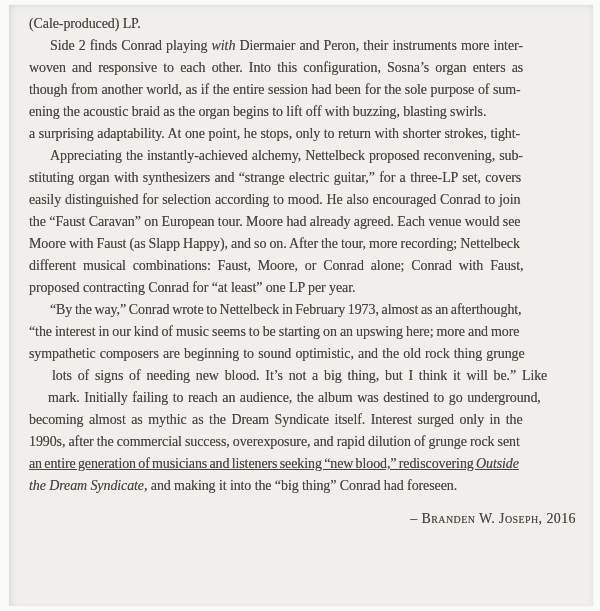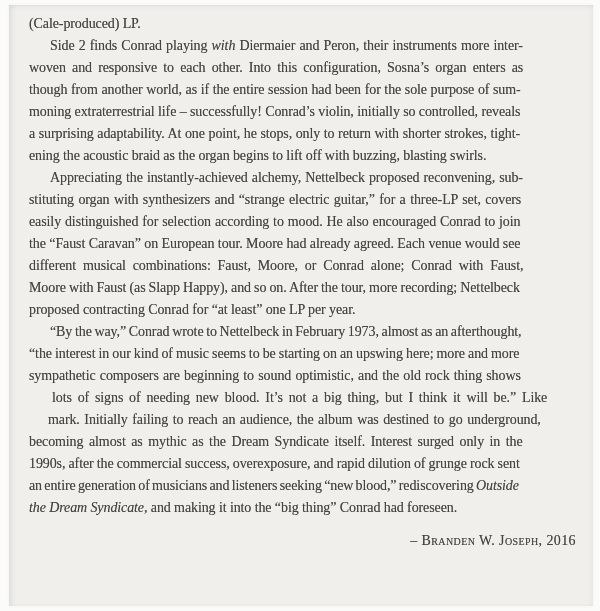--- a/index.html
+++ b/index.html
@@ -57,41 +57,40 @@
     <div class="text-block">
 
       <div id="paragraphs-host">
           <div class="para">
             <div class="line"><span><span>(Cale-produced) LP.</span></span></div>
           </div>
           <div class="para">
             <div class="line" style="padding-left: 21px; word-spacing: 0.75px;"><span><span>Side 2 finds Conrad playing </span><i>with</i><span> Diermaier and Peron, their instruments more inter-</span></span></div>
             <div class="line" style="word-spacing: 2.83px;"><span><span>woven and responsive to each other. Into this configuration, Sosna’s organ enters as</span></span></div>
             <div class="line" style="word-spacing: 0.25px;"><span><span>though from another world, as if the entire session had been for the sole purpose of sum-</span></span></div>
-            <div class="line" style="word-spacing: 0px;"><span><span>moning extraterrestrial life – successfully! Conrad’s violin, initially so controlled, reveals</span></span></div>
+            <div class="line"><span><span>ening the acoustic braid as the organ begins to lift off with buzzing, blasting swirls.</span></span></div>
             <div class="line" style="word-spacing: 0.21px;"><span><span>a surprising adaptability. At one point, he stops, only to return with shorter strokes, tight-</span></span></div>
-            <div class="line"><span><span>ening the acoustic braid as the organ begins to lift off with buzzing, blasting swirls.</span></span></div>
           </div>
           <div class="para">
             <div class="line" style="padding-left: 21px; word-spacing: 0.71px;"><span><span>Appreciating the instantly-achieved alchemy, Nettelbeck proposed reconvening, sub-</span></span></div>
             <div class="line" style="word-spacing: 1px;"><span><span>stituting organ with synthesizers and “strange electric guitar,” for a three-LP set, covers</span></span></div>
             <div class="line" style="word-spacing: 0.5px;"><span><span>easily distinguished for selection according to mood. He also encouraged Conrad to join</span></span></div>
             <div class="line" style="word-spacing: 0.08px;"><span><span>the “Faust Caravan” on European tour. Moore had already agreed. Each venue would see</span></span></div>
+            <div class="line" style="word-spacing: -0.29px;"><span><span>Moore with Faust (as Slapp Happy), and so on. After the tour, more recording; Nettelbeck</span></span></div>
             <div class="line" style="word-spacing: 3.5px;"><span><span>different musical combinations: Faust, Moore, or Conrad alone; Conrad with Faust,</span></span></div>
-            <div class="line" style="word-spacing: -0.29px;"><span><span>Moore with Faust (as Slapp Happy), and so on. After the tour, more recording; Nettelbeck</span></span></div>
             <div class="line"><span><span>proposed contracting Conrad for “at least” one LP per year.</span></span></div>
           </div>
           <div class="para">
             <div class="line" style="padding-left: 21px; word-spacing: -0.69px;"><span><span>“By the way,” Conrad wrote to Nettelbeck in February 1973, almost as an afterthought,</span></span></div>
             <div class="line" style="word-spacing: -0.29px;"><span><span>“the interest in our kind of music seems to be starting on an upswing here; more and more</span></span></div>
-            <div class="line" style="word-spacing: 0.83px;"><span><span>sympathetic composers are beginning to sound optimistic, and the old rock thing shows</span></span></div>
+            <div class="line" style="word-spacing: 0.83px;"><span><span>sympathetic composers are beginning to sound optimistic, and the old rock thing grunge</span></span></div>
             <div class="line" style="word-spacing: 2.44px; margin-left: 23px;"><span><span>lots of signs of needing new blood. It’s not a big thing, but I think it will be.” Like</span></span></div>
             <div class="line" style="word-spacing: 1.15px; margin-left: 19px;"><span><span>mark. Initially failing to reach an audience, the album was destined to go underground,</span></span></div>
             <div class="line" style="word-spacing: 2.15px;"><span><span>becoming almost as mythic as the Dream Syndicate itself. Interest surged only in the</span></span></div>
             <div class="line" style="word-spacing: -0.25px;"><span><span>1990s, after the commercial success, overexposure, and rapid dilution of grunge rock sent</span></span></div>
-            <div class="line" style="word-spacing: -1.09px;"><span><span>an entire generation of musicians and listeners seeking “new blood,” rediscovering </span><i>Outside</i></span></div>
+            <div class="line" style="word-spacing: -1.09px; text-decoration: underline;"><span><span>an entire generation of musicians and listeners seeking “new blood,” rediscovering </span><i>Outside</i></span></div>
             <div class="line"><span><i>the Dream Syndicate</i><span>, and making it into the “big thing” Conrad had foreseen.</span></span></div>
           </div>
         </div>
       <div class="signature">– Branden W. Joseph, 2016</div>
     </div>
   </div>
 </div>
 
 </body></html>

